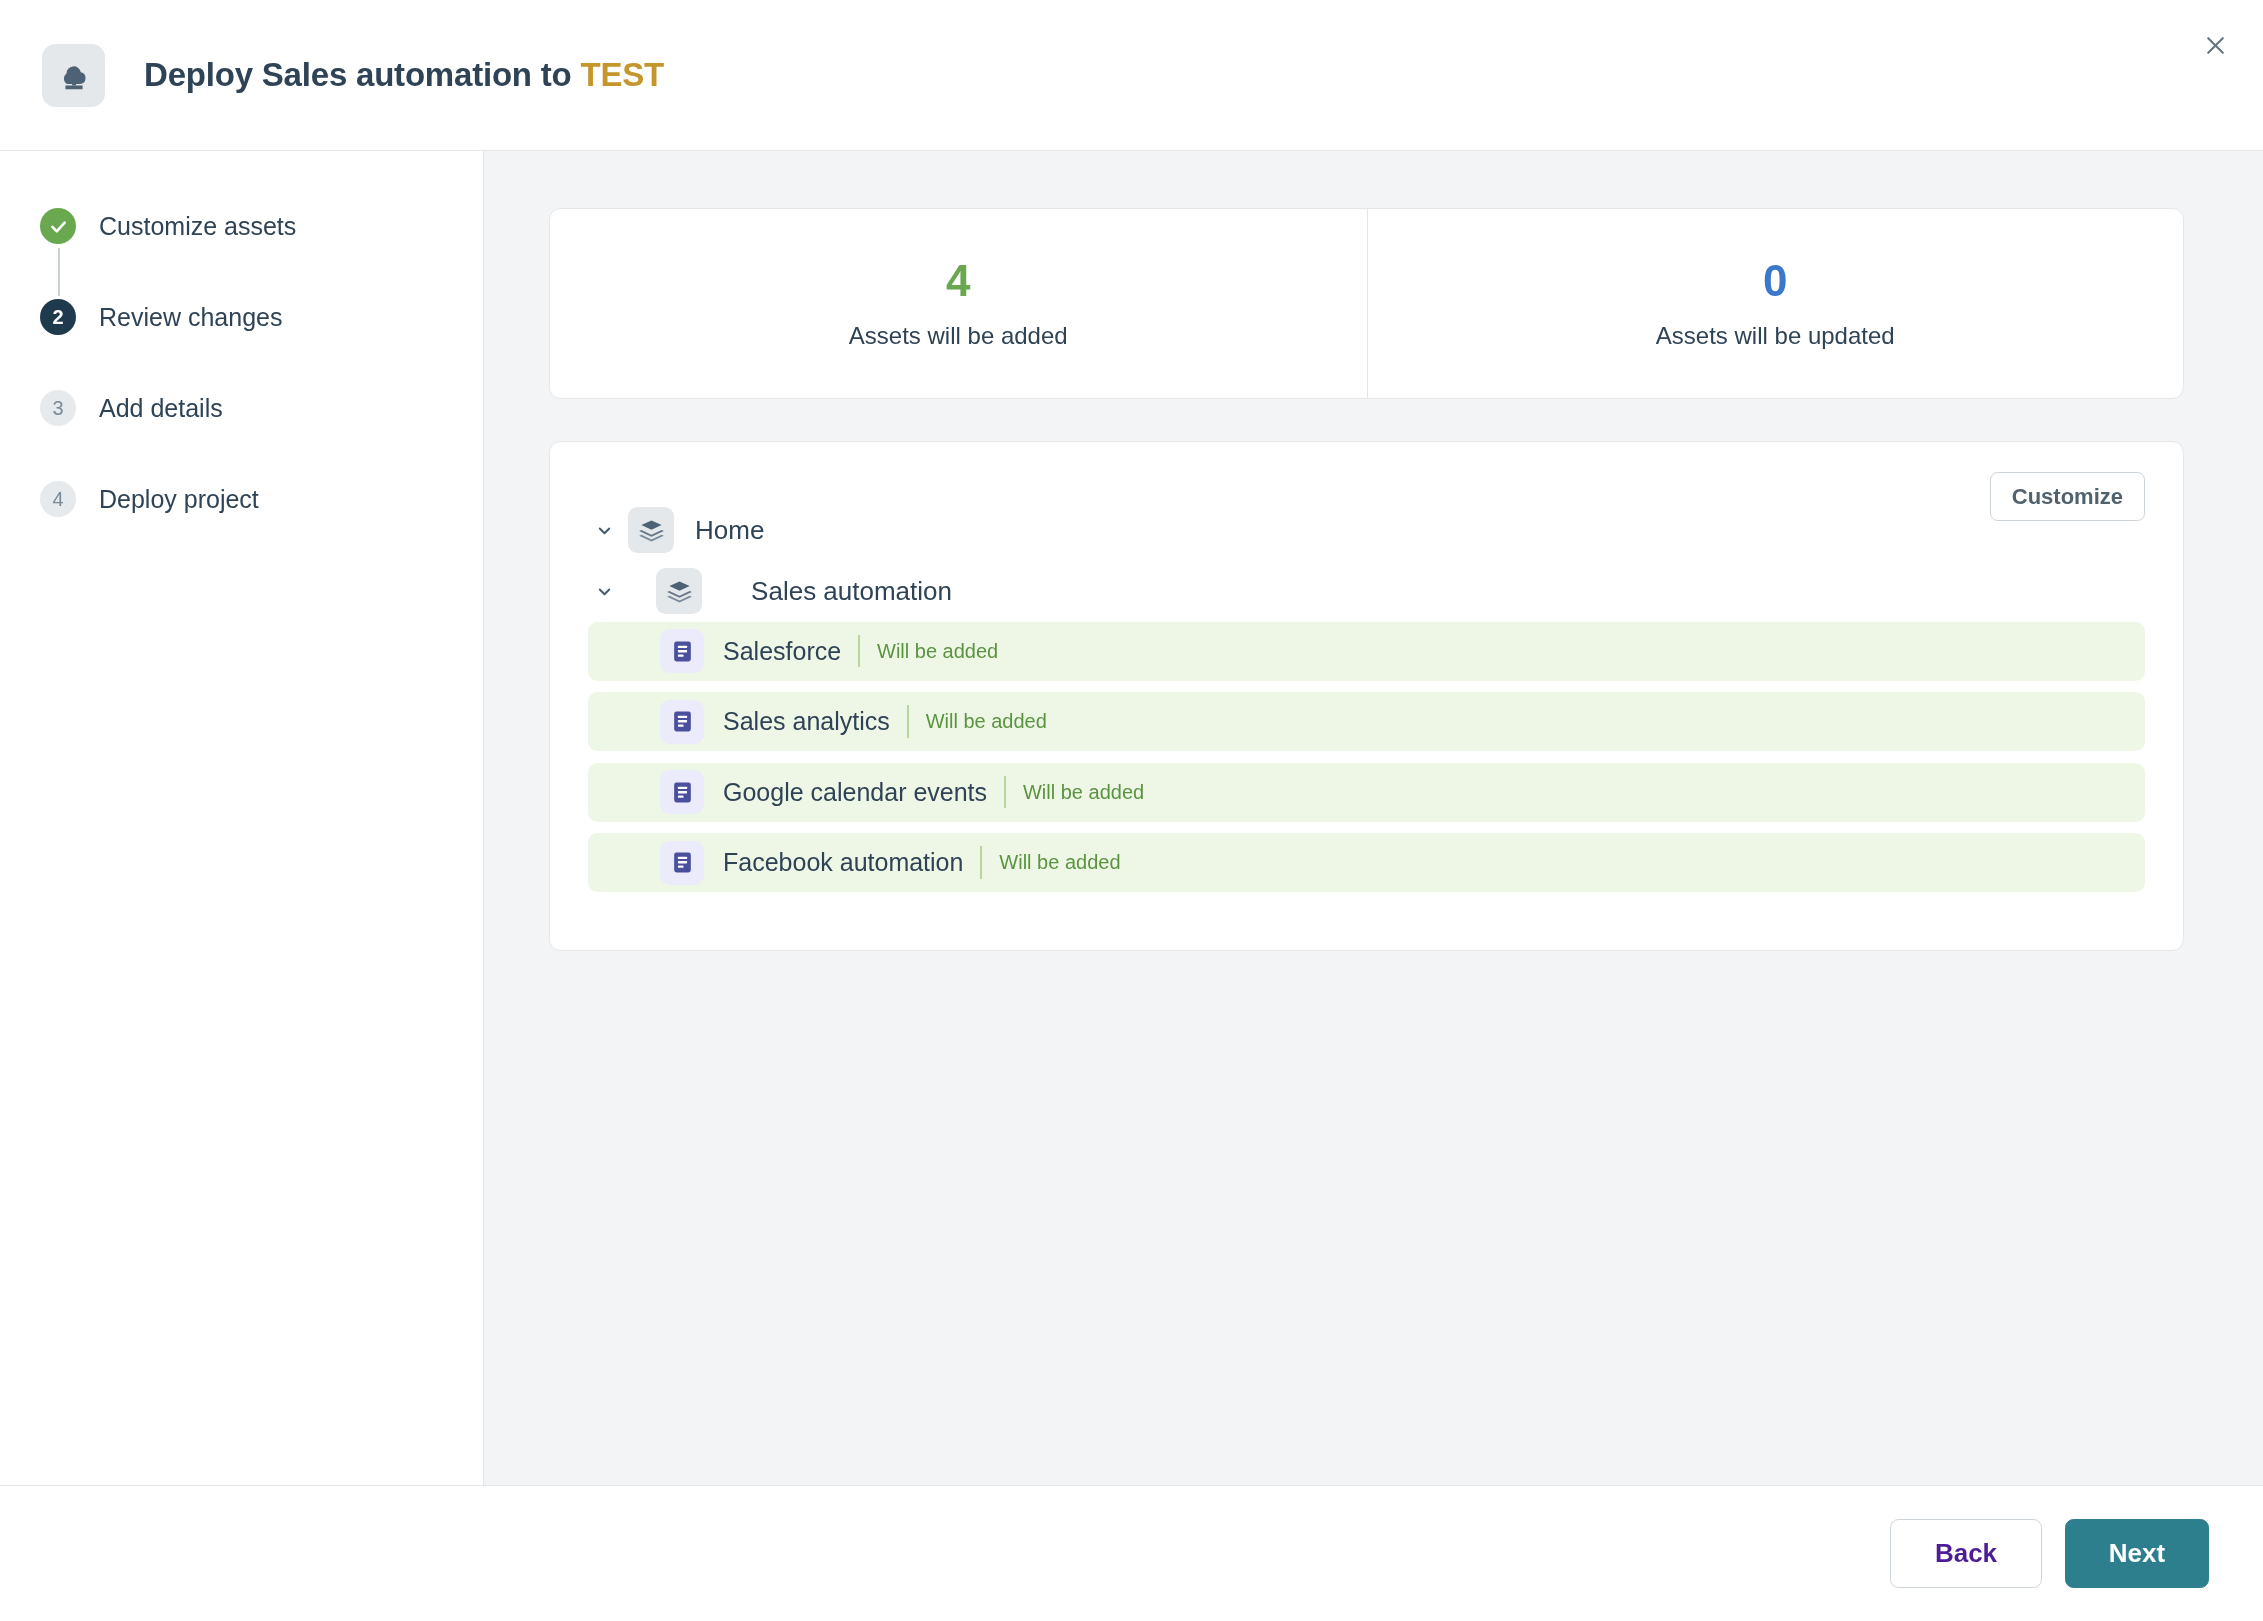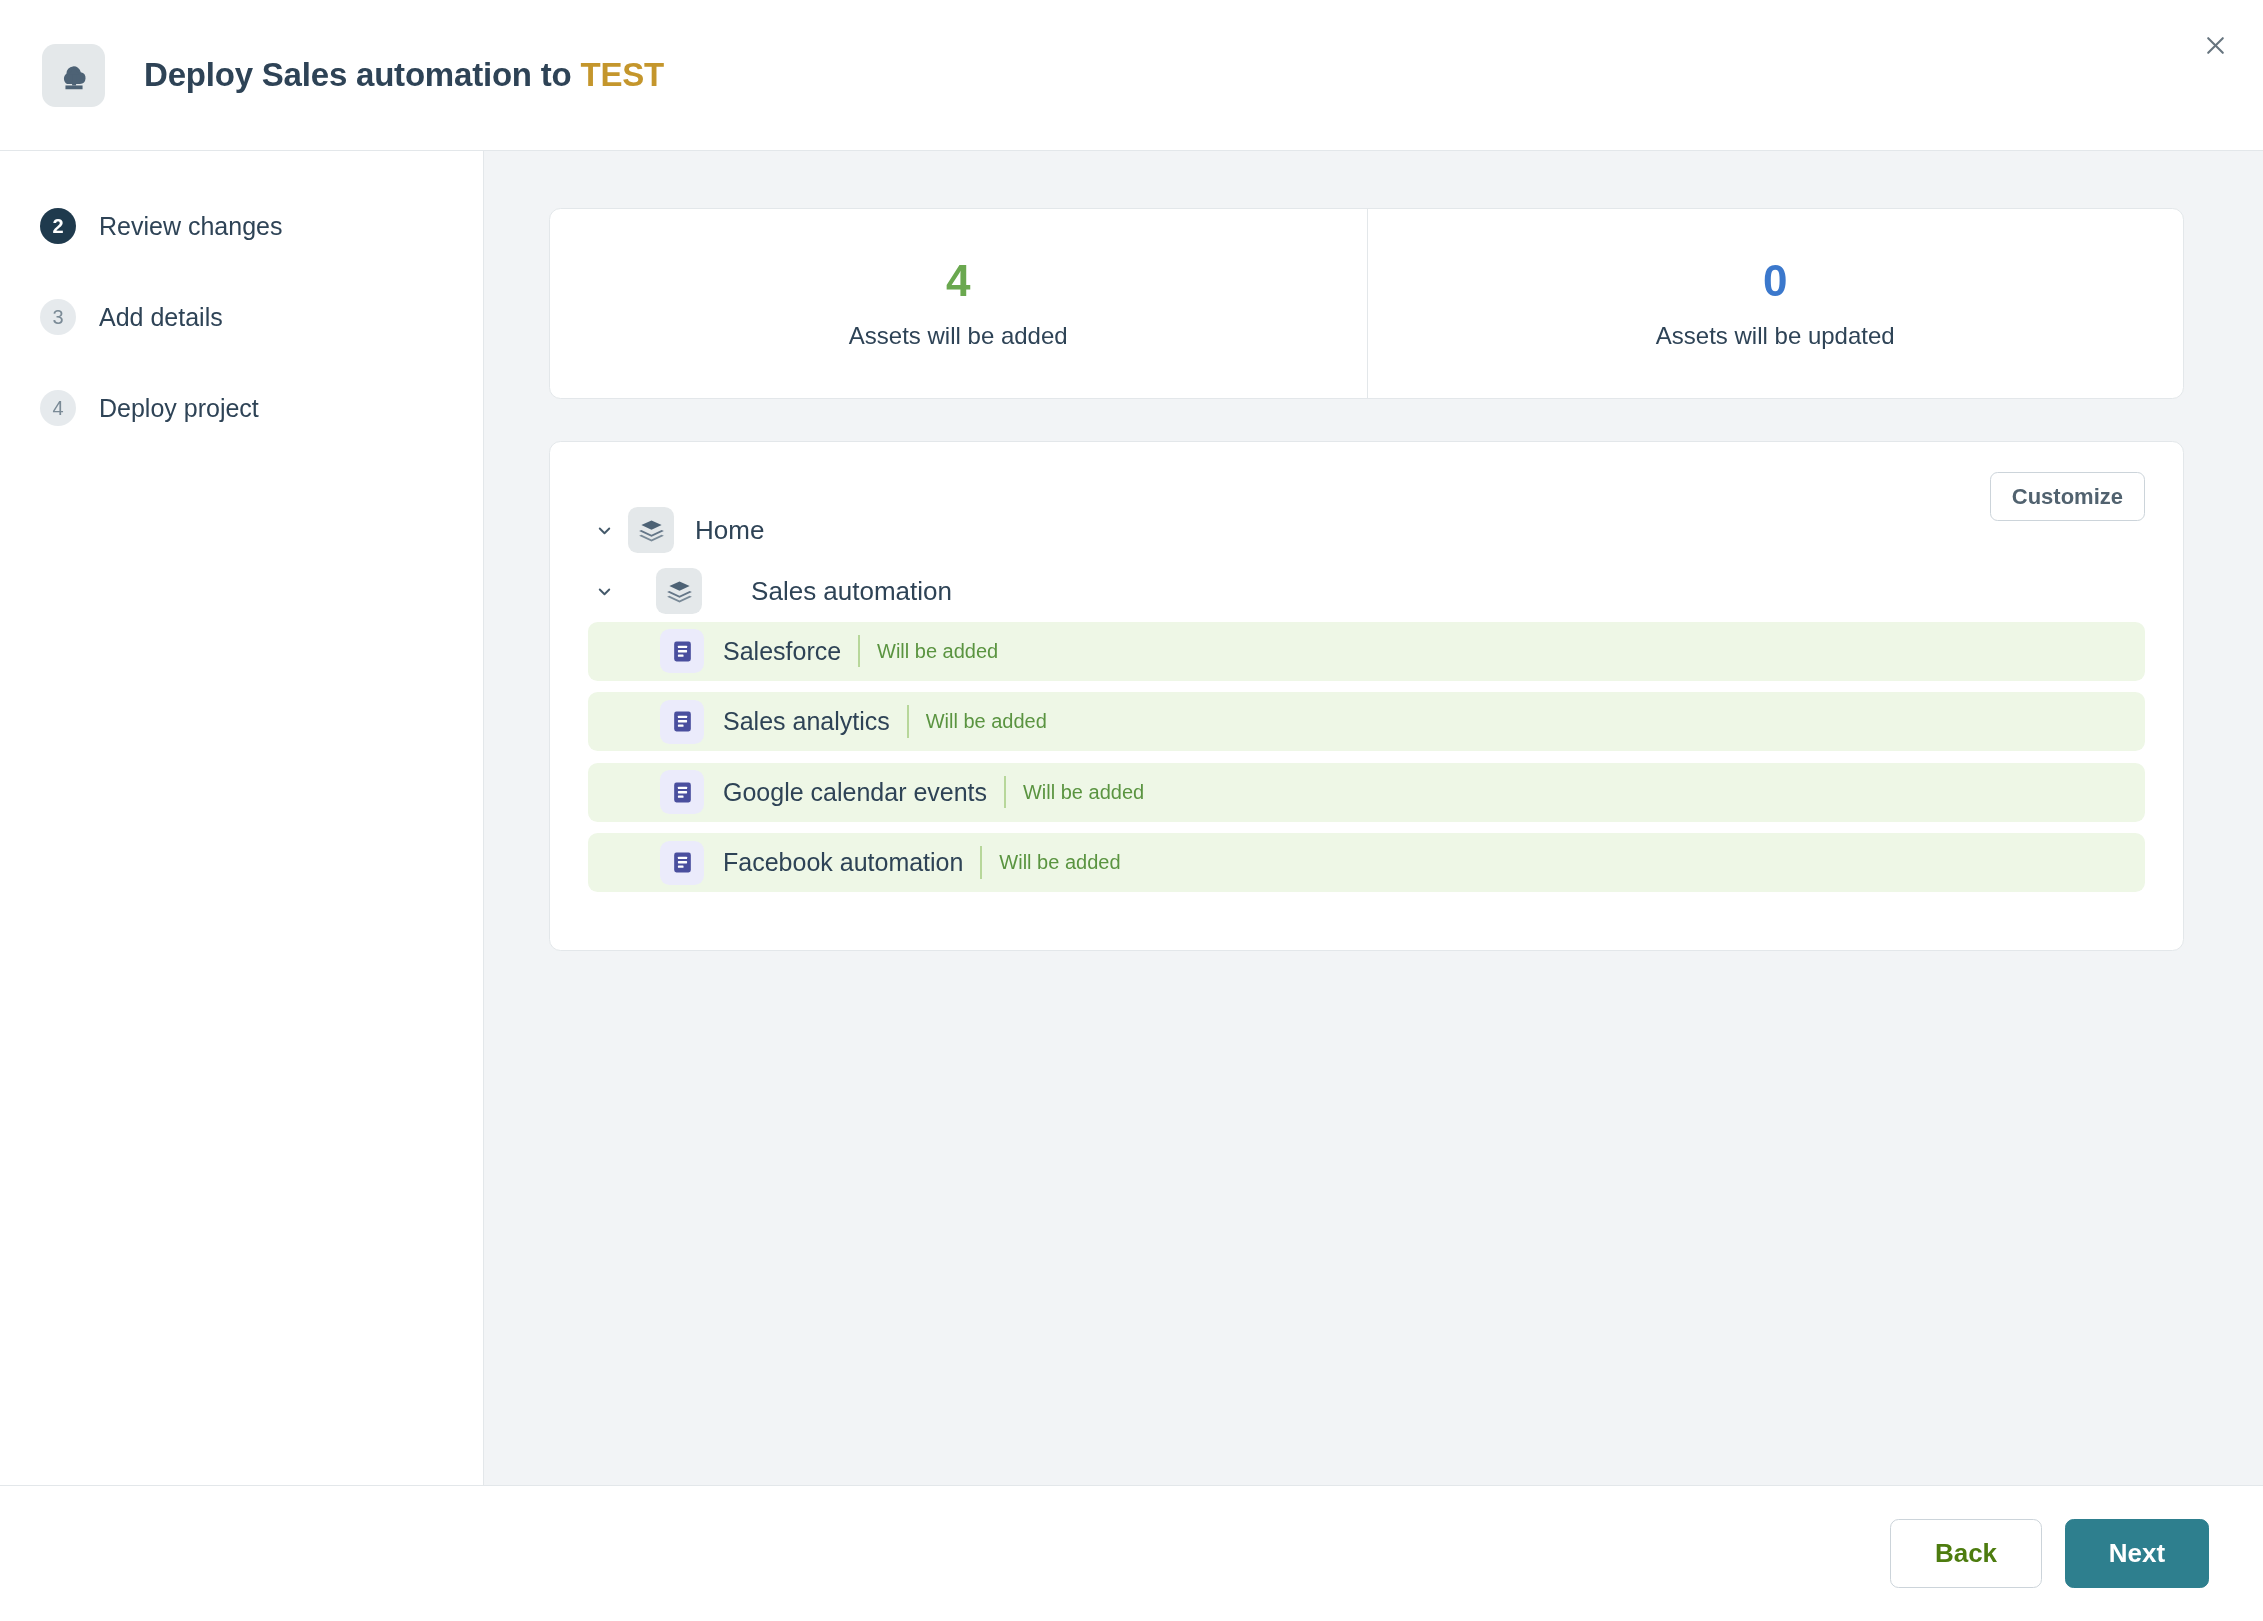--- a/index.html
+++ b/index.html
@@ -160,21 +160,21 @@
     gap: 23px;
   }
   .btn {
     font-family: "Liberation Sans", sans-serif;
     font-size: 26px; font-weight: bold;
     border-radius: 8.6px;
     cursor: pointer;
     height: 69px;
     display: flex; align-items: center; justify-content: center;
   }
-  .btn-secondary { background:#ffffff; border: 1px solid #ccd4da; color: #4d7c0f; width: 152px; }
+  .btn-secondary { background:#ffffff; border: 1px solid #ccd4da; color: #4c1d95; width: 152px; }
   .btn-primary { background:#2e7f8e; border: 1px solid #2e7f8e; color: #ffffff; width: 144px; }
 </style>
 </head>
 <body>
 
 <div class="modal">
 
   <div class="header">
     <div class="app-icon">
       <svg width="38" height="38" viewBox="0 0 24 24" fill="#4d6275">
@@ -193,20 +193,29 @@
         <line x1="5" y1="5" x2="19" y2="19"></line>
           <line x1="19" y1="5" x2="5" y2="19"></line>
       </svg>
     </button>
   </div>
 
   <div class="body">
 
     <div class="sidebar">
 
+      <div class="step">
+        <div class="step-marker done">
+          <svg width="21" height="21" viewBox="0 0 24 24" fill="none" stroke="#ffffff" stroke-width="3" stroke-linecap="round" stroke-linejoin="round">
+            <polyline points="5,12.5 10,17.5 19,7.5"></polyline>
+          </svg>
+        </div>
+        <div class="step-label">Customize assets</div>
+        <div class="connector"></div>
+      </div>
 
       <div class="step">
         <div class="step-marker active">2</div>
         <div class="step-label bold">Review changes</div>
       </div>
 
       <div class="step">
         <div class="step-marker todo">3</div>
         <div class="step-label">Add details</div>
       </div>

